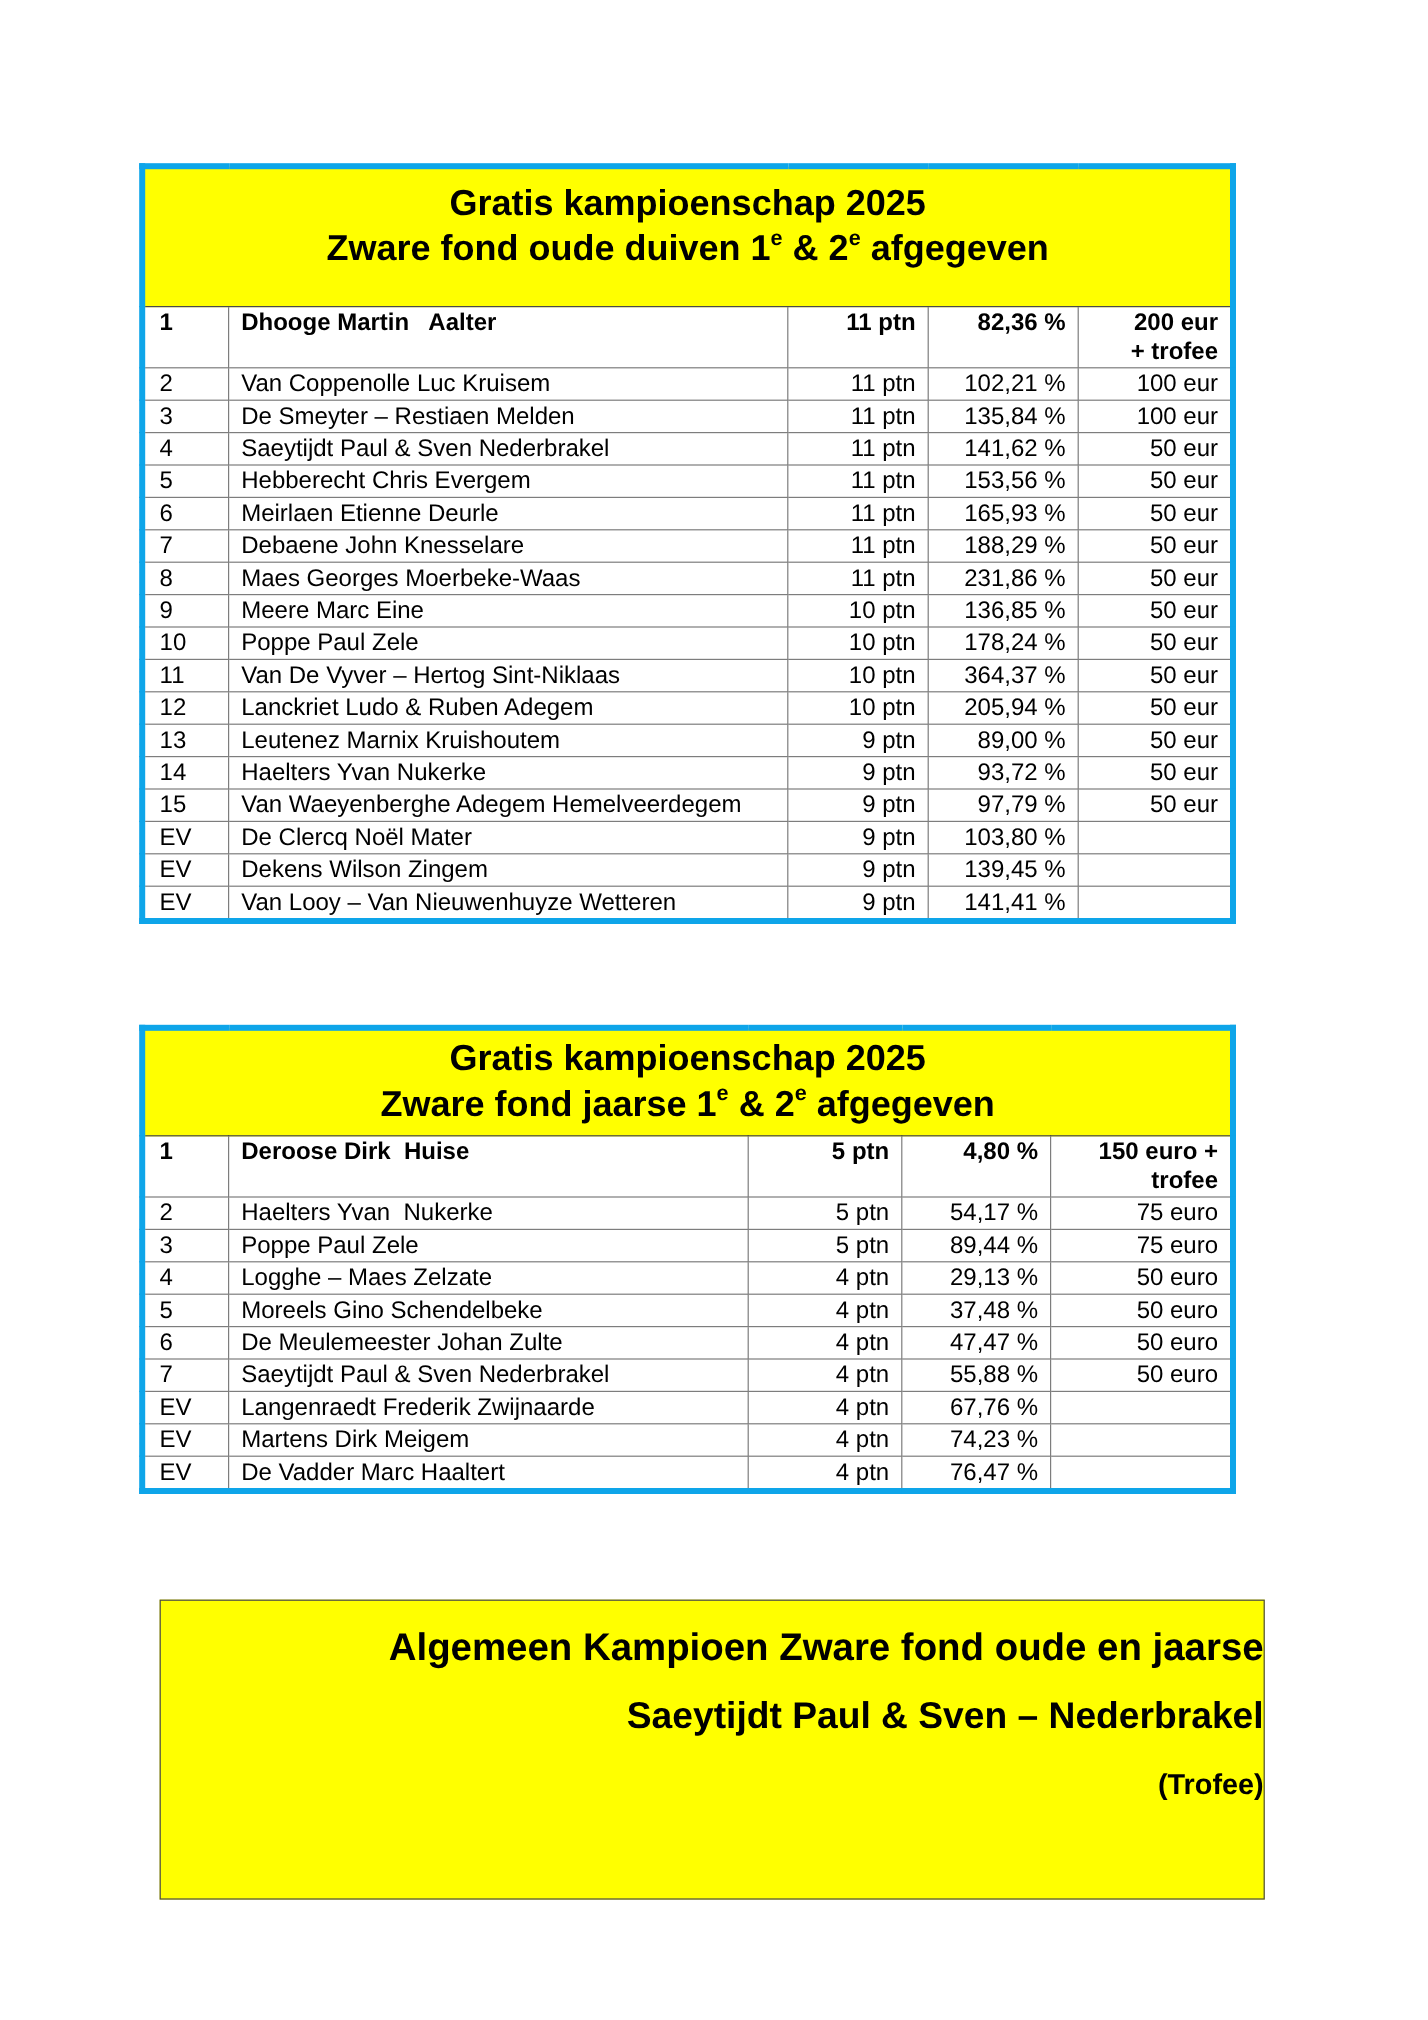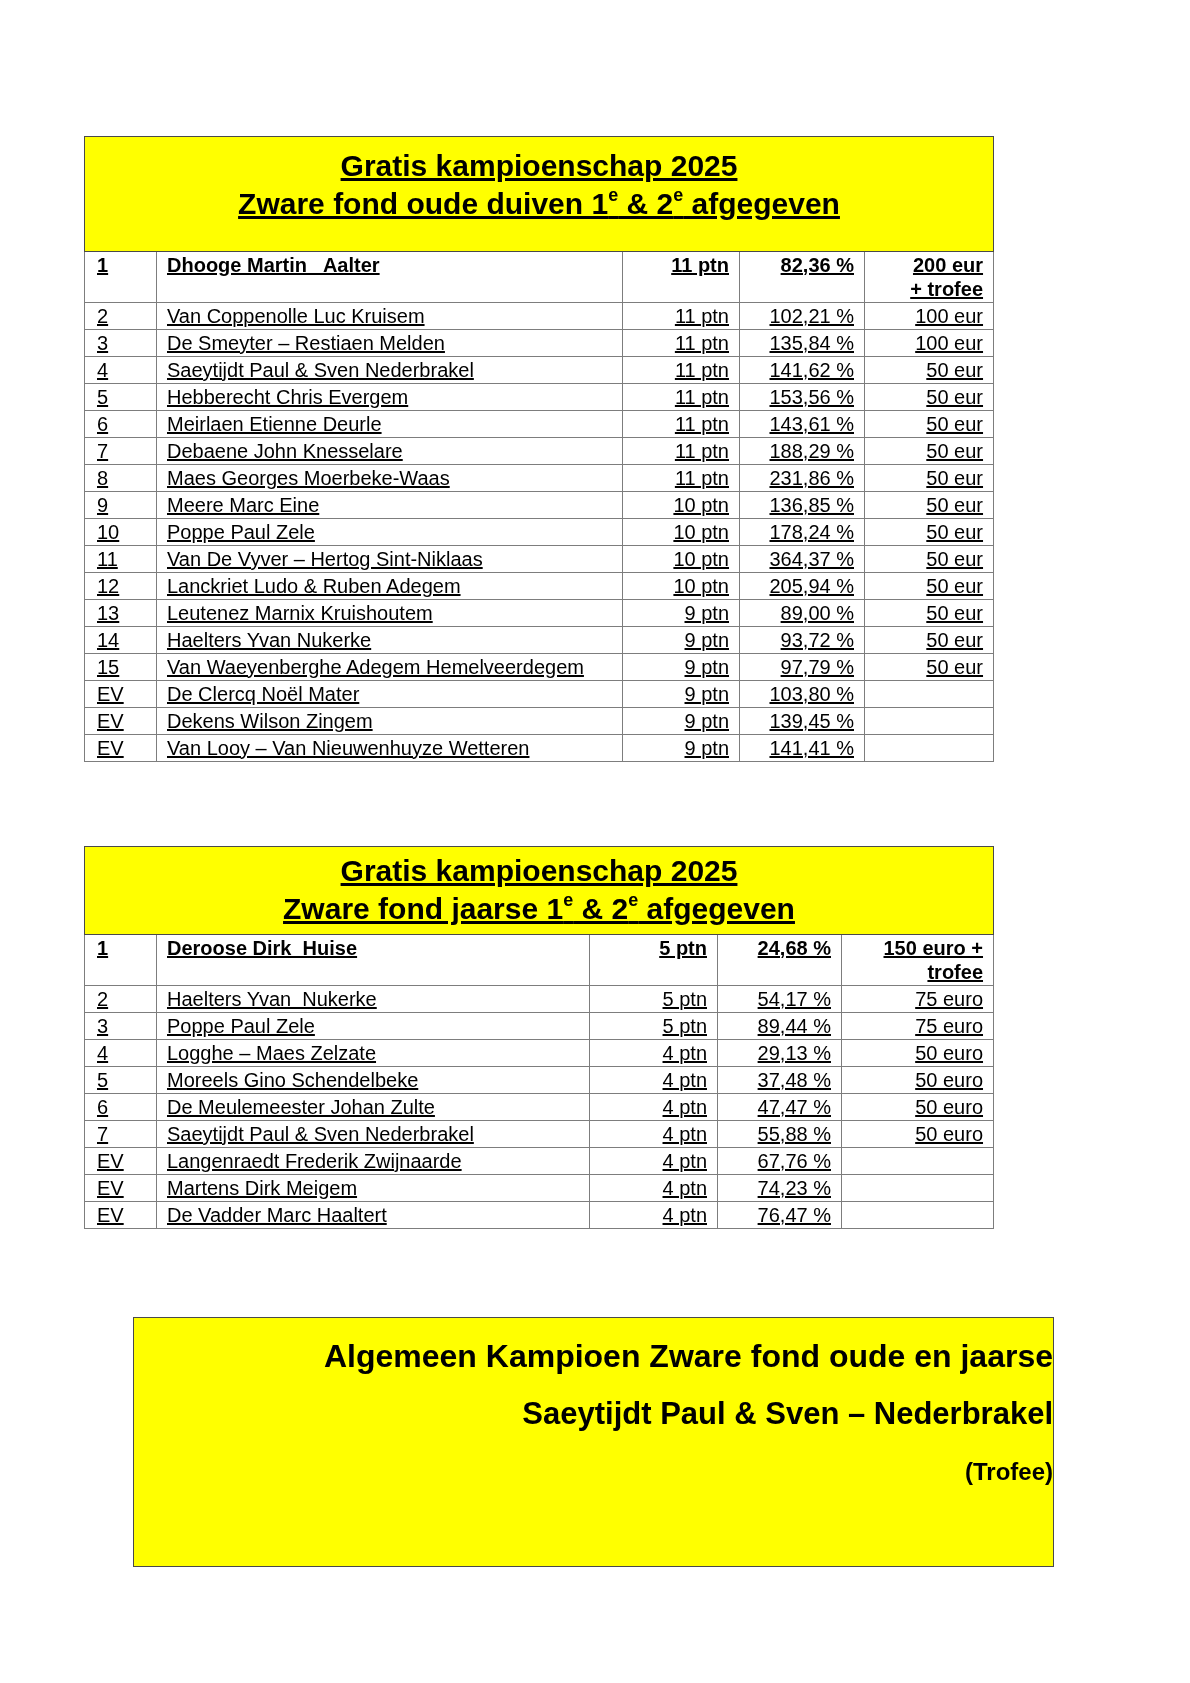--- a/index.html
+++ b/index.html
@@ -12,24 +12,23 @@
     height: 1683px;
     overflow: hidden;
     font-family: "Liberation Sans", sans-serif;
     color: #000000;
   }
   .page { width: 1190px; height: 1683px; position: relative; }
 
   table.champ-table {
     border-collapse: collapse;
     table-layout: fixed;
-    margin-left: 84px;
+    margin-left: 116px;
     width: 909px;
-    border: 1px solid #0ea5e9;
-    text-decoration: underline;
+    border: 5px solid #0ea5e9;
   }
   table.t1 { margin-top: 136px; }
   table.t2 { margin-top: 84px; }
 
   .t1 col:nth-child(1){width:72px}
   .t1 col:nth-child(2){width:466px}
   .t1 col:nth-child(3){width:117px}
   .t1 col:nth-child(4){width:125px}
   .t1 col:nth-child(5){width:129px}
 
@@ -141,21 +140,21 @@
           <td class="c0">5</td>
           <td class="c1">Hebberecht Chris Evergem</td>
           <td class="c2">11 ptn</td>
           <td class="c3">153,56 %</td>
           <td class="c4">50 eur</td>
         </tr>
         <tr>
           <td class="c0">6</td>
           <td class="c1">Meirlaen Etienne Deurle</td>
           <td class="c2">11 ptn</td>
-          <td class="c3">143,61 %</td>
+          <td class="c3">165,93 %</td>
           <td class="c4">50 eur</td>
         </tr>
         <tr>
           <td class="c0">7</td>
           <td class="c1">Debaene John Knesselare</td>
           <td class="c2">11 ptn</td>
           <td class="c3">188,29 %</td>
           <td class="c4">50 eur</td>
         </tr>
         <tr>
@@ -252,21 +251,21 @@
           <div>Gratis kampioenschap 2025</div>
           <div><span>Zware fond jaarse 1</span><sup class="ord">e</sup><span> &amp; 2</span><sup class="ord">e</sup><span> afgegeven</span></div>
         </th>
       </tr>
     </thead>
     <tbody>
         <tr class="bold-row">
           <td class="c0">1</td>
           <td class="c1">Deroose Dirk  Huise</td>
           <td class="c2">5 ptn</td>
-          <td class="c3">24,68 %</td>
+          <td class="c3">4,80 %</td>
           <td class="c4">150 euro +<br>trofee</td>
         </tr>
         <tr>
           <td class="c0">2</td>
           <td class="c1">Haelters Yvan  Nukerke</td>
           <td class="c2">5 ptn</td>
           <td class="c3">54,17 %</td>
           <td class="c4">75 euro</td>
         </tr>
         <tr>

